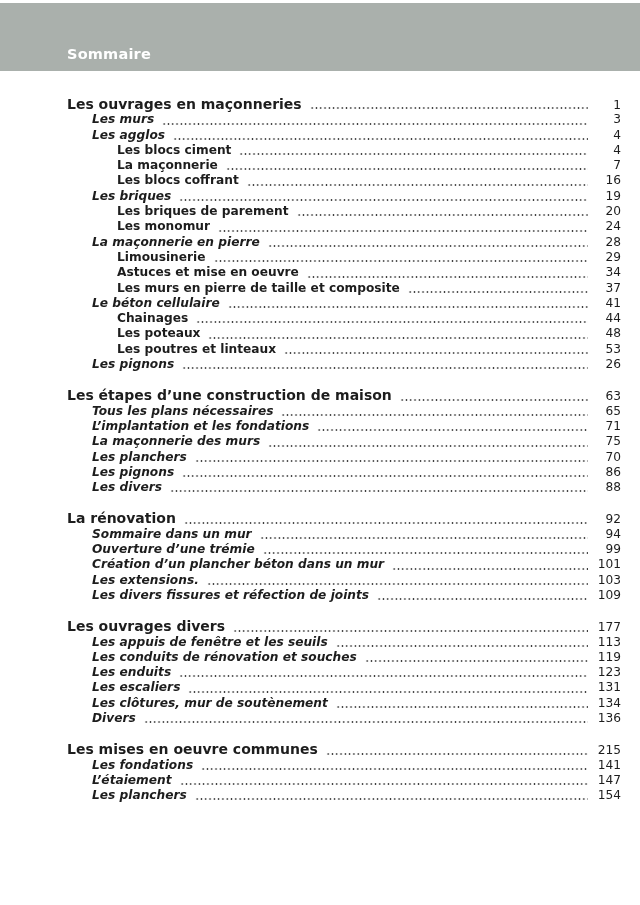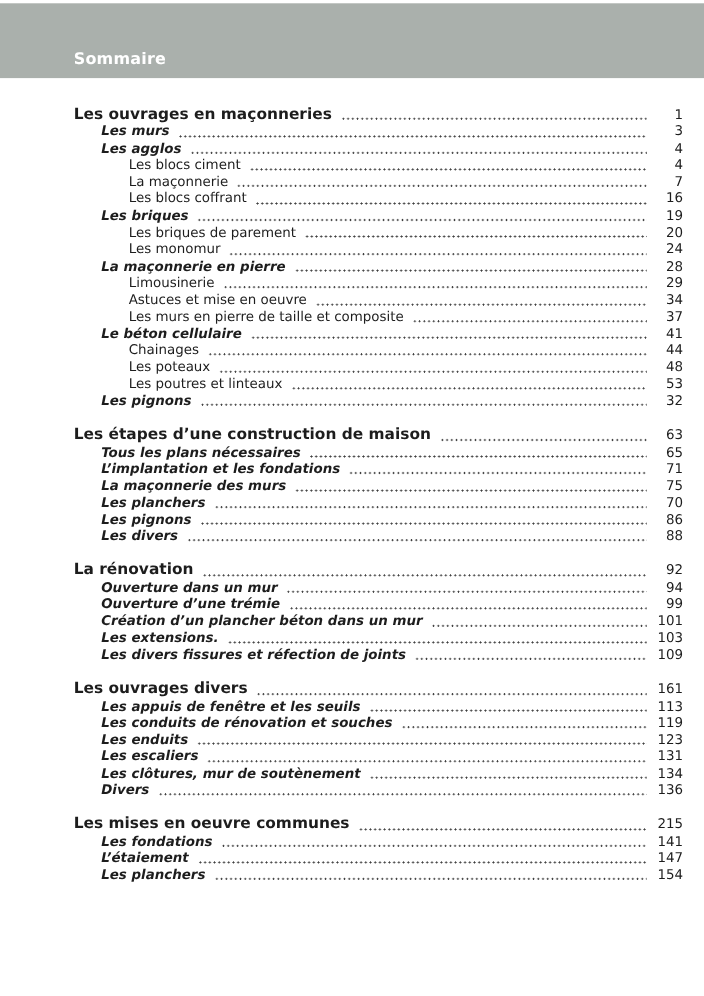--- a/index.html
+++ b/index.html
@@ -39,21 +39,21 @@
     align-items: baseline;
     height: 15.3px;
     line-height: 15.3px;
     font-size: 12.2px;
     white-space: nowrap;
   }
   .row.lvl1 .label { font-weight: bold; font-size: 14px; }
   .row.lvl2 { padding-left: 25px; }
   .row.lvl2 .label { font-weight: bold; font-style: italic; }
   .row.lvl3 { padding-left: 50px; }
-  .row.lvl3 .label { font-weight: normal; }
+  .row.lvl3 .label { font-weight: bold; }
   .label { flex: 0 0 auto; }
   .leader {
     flex: 1 1 auto;
     align-self: flex-end;
     height: 2px;
     margin: 0 7px 3px 8px;
     background-image: radial-gradient(circle, var(--dot-color, #3d3d3d) 0.8px, rgba(0,0,0,0) 1.05px);
     background-size: 4.3px 2px;
     background-repeat: repeat-x;
   }
@@ -156,21 +156,21 @@
           <span class="page-num">48</span>
         </div>
         <div class="row lvl3">
           <span class="label">Les poutres et linteaux</span>
           <span class="leader"></span>
           <span class="page-num">53</span>
         </div>
         <div class="row lvl2">
           <span class="label">Les pignons</span>
           <span class="leader"></span>
-          <span class="page-num">32</span>
+          <span class="page-num">26</span>
         </div>
       </div>
       <div class="section">
         <div class="row lvl1">
           <span class="label">Les étapes d’une construction de maison</span>
           <span class="leader"></span>
           <span class="page-num">63</span>
         </div>
         <div class="row lvl2">
           <span class="label">Tous les plans nécessaires</span>
@@ -203,21 +203,21 @@
           <span class="page-num">88</span>
         </div>
       </div>
       <div class="section">
         <div class="row lvl1">
           <span class="label">La rénovation</span>
           <span class="leader"></span>
           <span class="page-num">92</span>
         </div>
         <div class="row lvl2">
-          <span class="label">Ouverture dans un mur</span>
+          <span class="label">Sommaire dans un mur</span>
           <span class="leader"></span>
           <span class="page-num">94</span>
         </div>
         <div class="row lvl2">
           <span class="label">Ouverture d’une trémie</span>
           <span class="leader"></span>
           <span class="page-num">99</span>
         </div>
         <div class="row lvl2">
           <span class="label">Création d’un plancher béton dans un mur</span>
@@ -232,21 +232,21 @@
         <div class="row lvl2">
           <span class="label">Les divers fissures et réfection de joints</span>
           <span class="leader"></span>
           <span class="page-num">109</span>
         </div>
       </div>
       <div class="section">
         <div class="row lvl1">
           <span class="label">Les ouvrages divers</span>
           <span class="leader"></span>
-          <span class="page-num">161</span>
+          <span class="page-num">177</span>
         </div>
         <div class="row lvl2">
           <span class="label">Les appuis de fenêtre et les seuils</span>
           <span class="leader"></span>
           <span class="page-num">113</span>
         </div>
         <div class="row lvl2">
           <span class="label">Les conduits de rénovation et souches</span>
           <span class="leader"></span>
           <span class="page-num">119</span>

